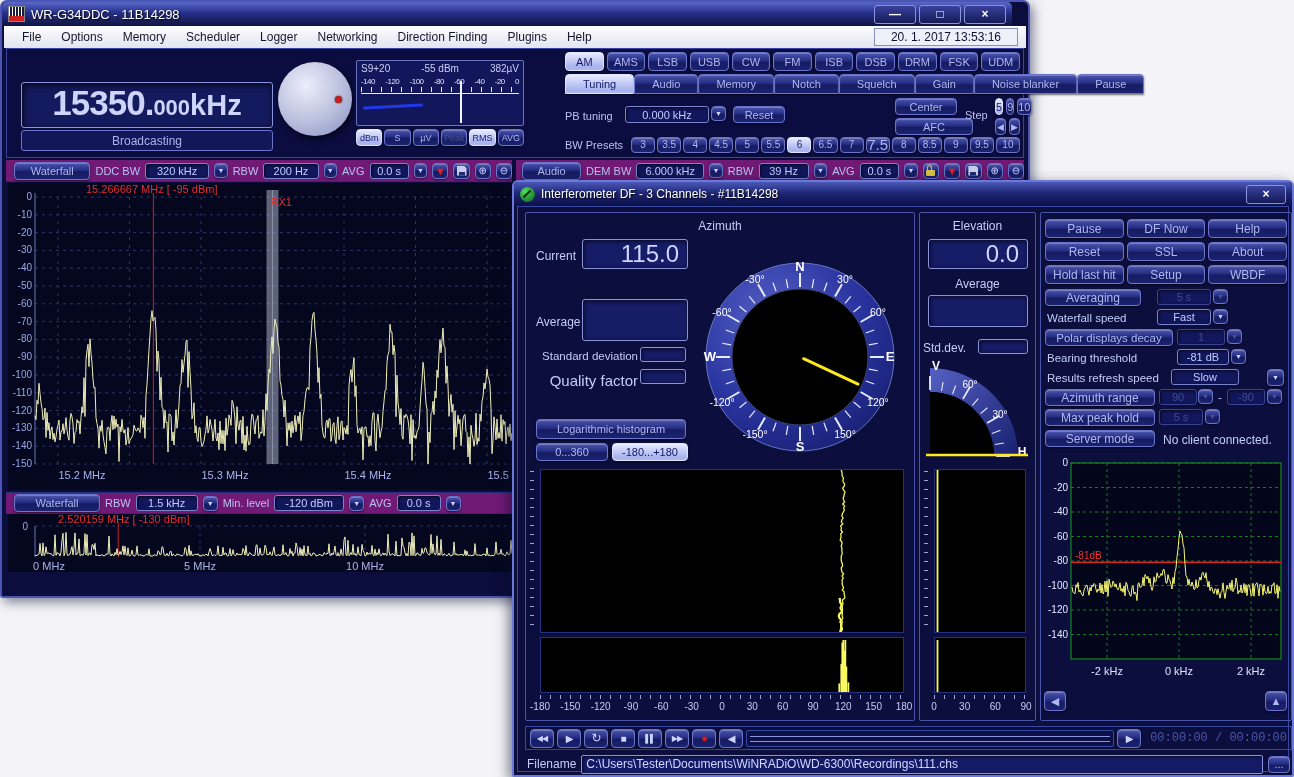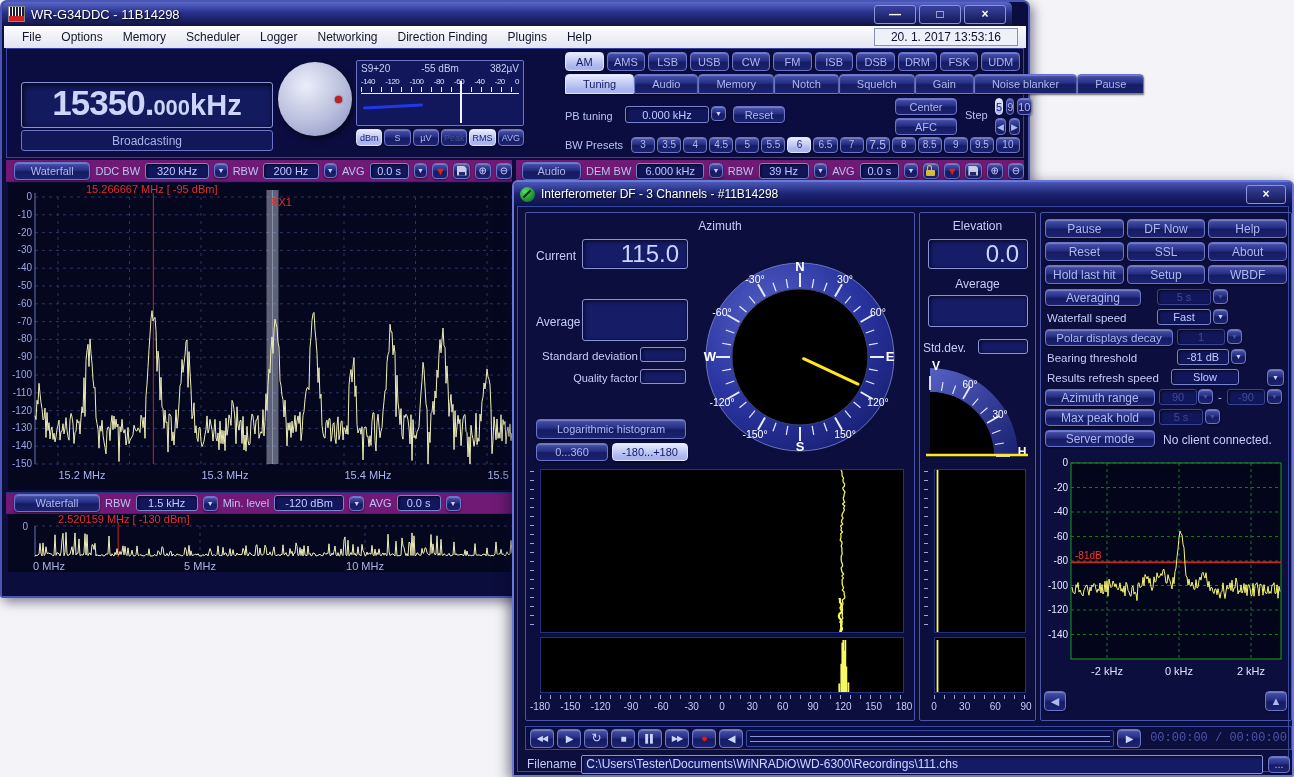--- a/index.html
+++ b/index.html
@@ -193,21 +193,21 @@
           <span class="btn">Gain</span>
           <span class="btn">Noise blanker</span>
           <span class="btn">Pause</span>
         </div>
       <div id="pbrow">
         <span class="lbl abs" style="left:0;top:12px">PB tuning</span>
         <span class="combo abs" style="left:60px;top:8px;width:84px;height:17px">0.000 kHz</span>
         <span class="btn drop abs" style="left:146px;top:8px">▼</span>
         <span class="btn abs" style="left:168px;top:8px;width:52px;height:17px">Reset</span>
         <span class="btn abs" style="left:330px;top:0;width:62px;height:17px">Center</span>
-        <span class="btn abs" style="left:330px;top:20px;width:62px;height:17px">AFC</span>
+        <span class="btn abs" style="left:330px;top:20px;width:78px;height:17px">AFC</span>
         <span class="lbl abs" style="left:400px;top:11px">Step</span>
         <span class="abs" style="left:430px;top:0;right:0;height:17px;display:flex;gap:3px">
 
         <span class="btn sel" style="flex:1">5</span>
             <span class="btn" style="flex:1">9</span>
             <span class="btn" style="flex:1">10</span>
           </span>
         <span class="abs" style="left:430px;top:20px;right:0;height:17px;display:flex;gap:3px">
           <span class="btn" style="flex:1;font-size:9px">◀</span>
           <span class="btn" style="flex:1;font-size:9px">▶</span>
@@ -219,21 +219,21 @@
 
         <span class="btn" style="flex:1;height:16px;font-size:10px">3</span>
             <span class="btn" style="flex:1;height:16px;font-size:10px">3.5</span>
             <span class="btn" style="flex:1;height:16px;font-size:10px">4</span>
             <span class="btn" style="flex:1;height:16px;font-size:10px">4.5</span>
             <span class="btn" style="flex:1;height:16px;font-size:10px">5</span>
             <span class="btn" style="flex:1;height:16px;font-size:10px">5.5</span>
             <span class="btn sel" style="flex:1;height:16px;font-size:10px">6</span>
             <span class="btn" style="flex:1;height:16px;font-size:10px">6.5</span>
             <span class="btn" style="flex:1;height:16px;font-size:10px">7</span>
-            <span class="btn" style="flex:1;height:16px;font-size:12px">7.5</span>
+            <span class="btn" style="flex:1;height:16px;font-size:15px">7.5</span>
             <span class="btn" style="flex:1;height:16px;font-size:10px">8</span>
             <span class="btn" style="flex:1;height:16px;font-size:10px">8.5</span>
             <span class="btn" style="flex:1;height:16px;font-size:10px">9</span>
             <span class="btn" style="flex:1;height:16px;font-size:10px">9.5</span>
             <span class="btn" style="flex:1;height:16px;font-size:10px">10</span>
           </span>
       </div>
     </div>
   </div>
 
@@ -382,21 +382,21 @@
   <div id="df-content">
 
     <div class="dfpanel" style="left:7px;top:5px;width:390px;height:509px">
       <div class="dftitle" style="text-align:center">Azimuth</div>
       <span class="dflbl" style="left:10px;top:36px">Current</span>
       <div class="valbox abs" style="left:56px;top:26px;width:106px;height:30px;font-size:24px;padding-right:8px">115.0</div>
       <span class="dflbl" style="left:10px;top:102px">Average</span>
       <div class="valbox abs" style="left:56px;top:86px;width:106px;height:42px"></div>
       <span class="dflbl" style="left:0;top:137px;width:112px;text-align:right;font-size:11.5px">Standard deviation</span>
       <div class="valbox abs" style="left:114px;top:134px;width:46px;height:15px"></div>
-      <span class="dflbl" style="left:0;top:159px;width:112px;text-align:right;font-size:11px">Quality factor</span>
+      <span class="dflbl" style="left:0;top:159px;width:112px;text-align:right;font-size:15px">Quality factor</span>
       <div class="valbox abs" style="left:114px;top:156px;width:46px;height:15px"></div>
       <span class="btn abs" style="left:10px;top:206px;width:150px;height:20px">Logarithmic histogram</span>
       <span class="btn abs" style="left:10px;top:230px;width:72px;height:18px">0...360</span>
       <span class="btn sel abs" style="left:86px;top:230px;width:76px;height:18px">-180...+180</span>
       <svg id="compass" class="abs" style="left:172px;top:42px" width="204" height="204">
           <defs>
             <radialGradient id="cg" cx="35%" cy="30%" r="85%">
               <stop offset="0%" stop-color="#5560c5"></stop>
               <stop offset="55%" stop-color="#2a34a0"></stop>
               <stop offset="100%" stop-color="#141c6a"></stop>

